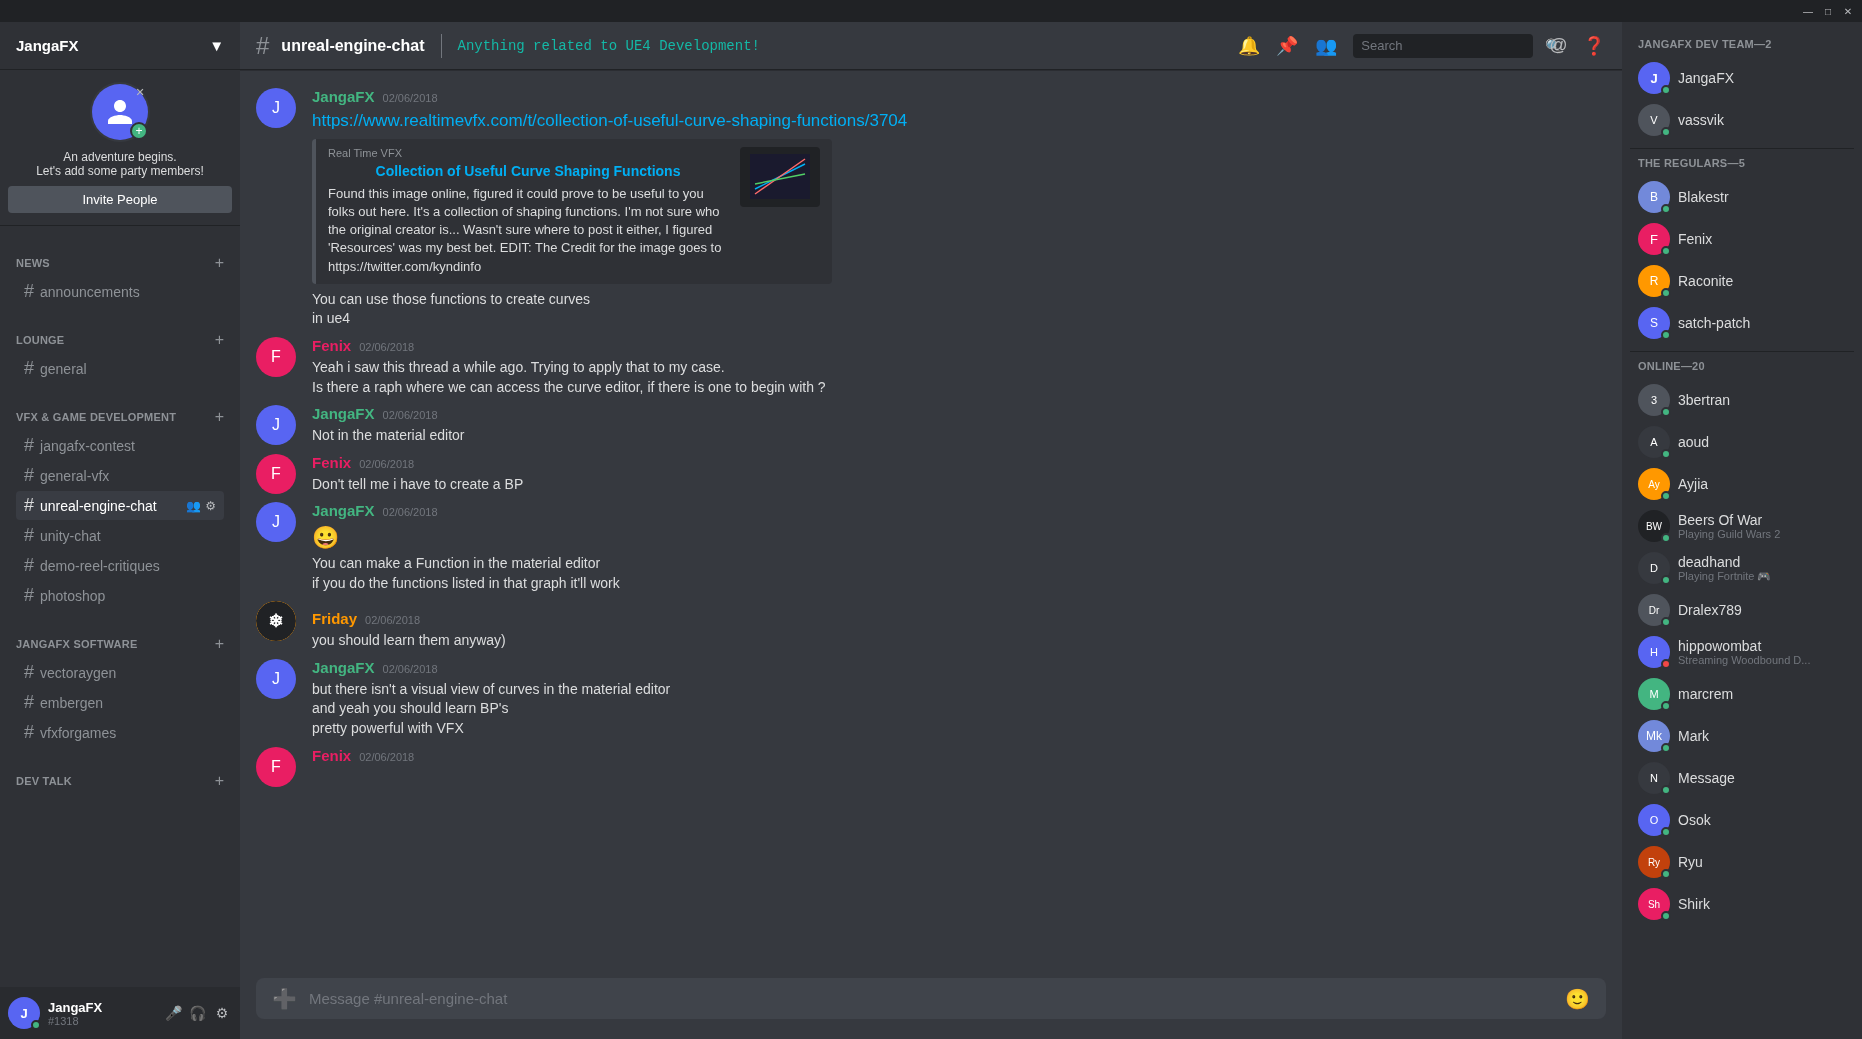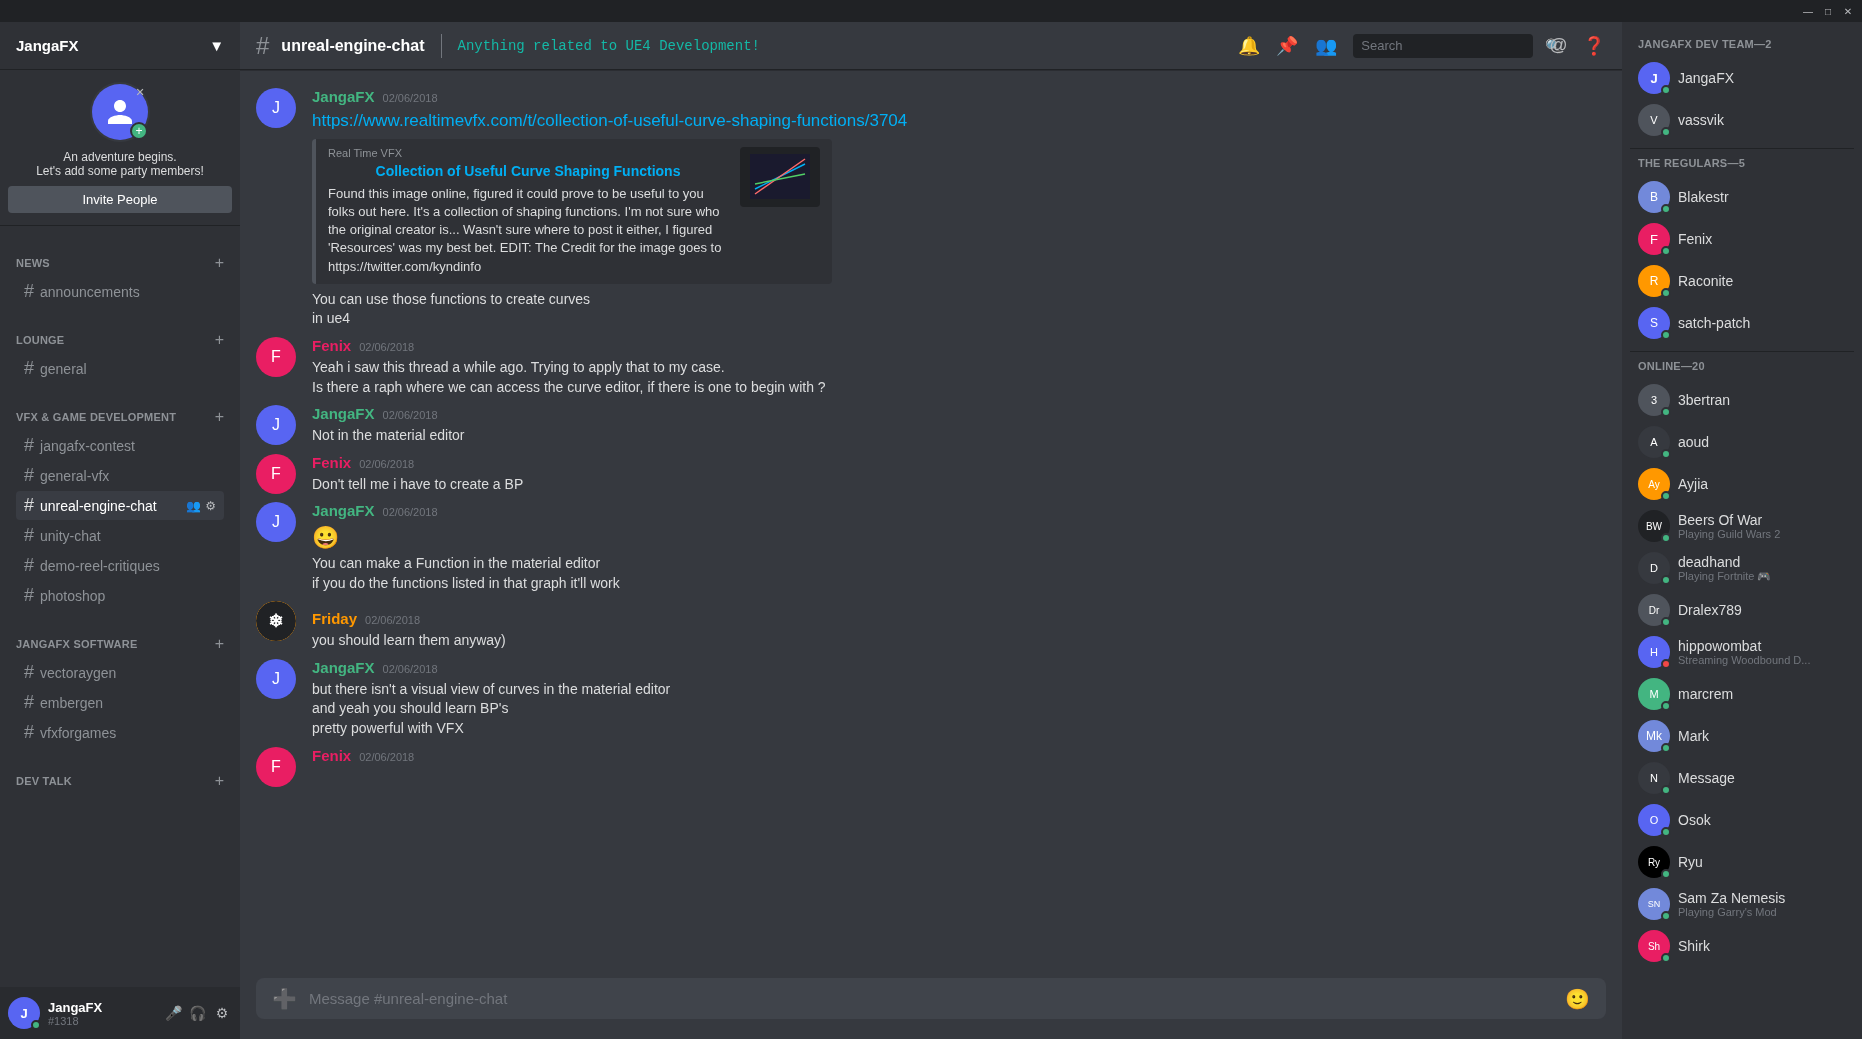--- a/index.html
+++ b/index.html
@@ -514,31 +514,24 @@
           <div class="member-name online">Message</div>
         </div>
     </div>
     <div class="member-item">
       <div class="member-avatar" style="background:#5865f2; color:white; font-size:11px;">O<div class="member-status status-online"></div></div>
       <div class="member-info">
           <div class="member-name online">Osok</div>
         </div>
     </div>
     <div class="member-item">
-      <div class="member-avatar" style="background:#000000; color:white; font-size:10px;">Ry<div class="member-status status-online"></div></div>
+      <div class="member-avatar" style="background:#c2410c; color:white; font-size:10px;">Ry<div class="member-status status-online"></div></div>
       <div class="member-info">
           <div class="member-name online">Ryu</div>
         </div>
-    </div>
-    <div class="member-item">
-      <div class="member-avatar" style="background:#7289da; color:white; font-size:9px;">SN<div class="member-status status-online"></div></div>
-      <div class="member-info">
-        <div class="member-name online">Sam Za Nemesis</div>
-        <div class="member-game">Playing Garry's Mod</div>
-      </div>
     </div>
     <div class="member-item">
       <div class="member-avatar" style="background:#e91e63; color:white; font-size:10px;">Sh<div class="member-status status-online"></div></div>
       <div class="member-info">
           <div class="member-name online">Shirk</div>
         </div>
     </div>
 
   </div>
 </div>

